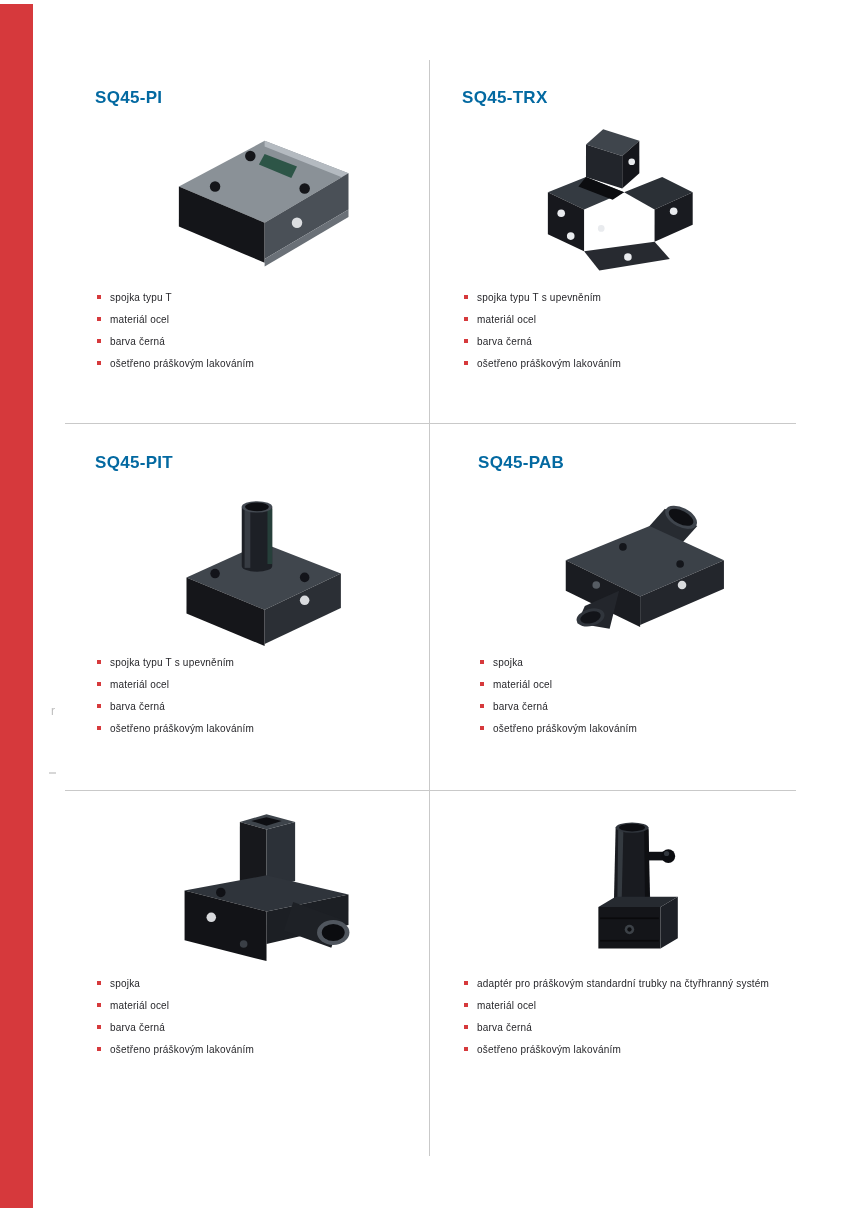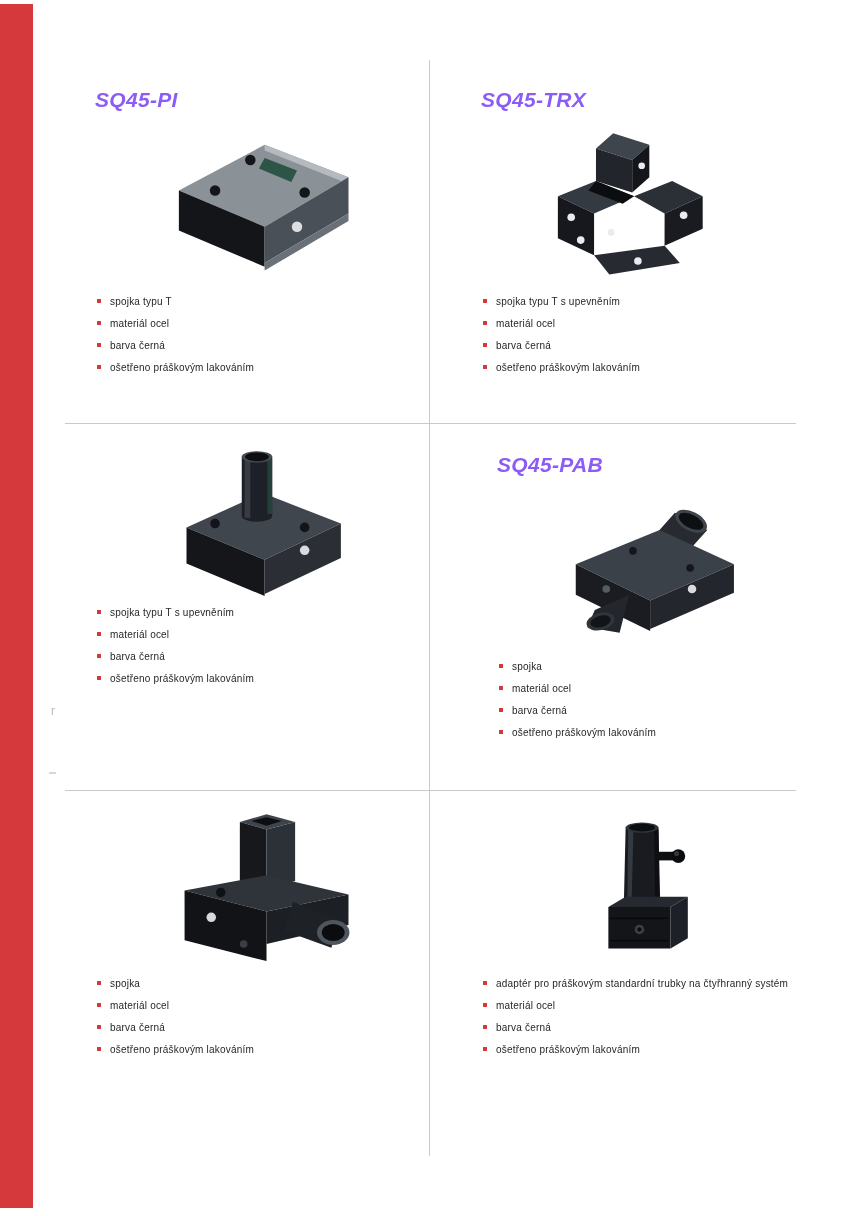--- a/index.html
+++ b/index.html
@@ -26,26 +26,26 @@
   .h2{top:790px}
 
   .cell{position:absolute;box-sizing:border-box;}
   .c0{left:65px;top:60px;width:364px}
   .c1{left:429px;top:60px;width:367px}
   .c2{left:65px;top:423px;width:364px}
   .c3{left:445px;top:423px;width:367px}
   .c4{left:65px;top:790px;width:364px}
   .c5{left:429px;top:790px;width:367px}
   .col-l{padding-left:30px;padding-right:10px}
-  .col-r{padding-left:52px;padding-right:6px}
+  .col-r{padding-left:33px;padding-right:6px}
 
   .ptitle{
     margin:28px 0 0 0;
-    font-size:21px;font-weight:bold;
-    color:#8b5cf6;letter-spacing:.3px;font-style:italic;
+    font-size:17px;font-weight:bold;
+    color:#0369a1;letter-spacing:.3px;
   }
   .row23 .ptitle{margin-top:30px}
 
   .pimg{
     margin:6px 0 0 0;height:166px;
     display:flex;align-items:center;justify-content:center;
   }
   .row23 .pimg{height:172px}
   .pimg svg{width:216px;height:162px}
   .c5 .pimg svg{width:190px;height:162px}
@@ -137,20 +137,21 @@
     </figure>
     <ul class="plist">
       <li>spojka typu T s upevněním</li>
       <li>materiál ocel</li>
       <li>barva černá</li>
       <li>ošetřeno práškovým lakováním</li>
     </ul>
   </section>
 
   <section class="cell c2 col-l row23">
+    <h2 class="ptitle">SQ45-PIT</h2>
     <figure class="pimg">
       <svg viewBox="0 0 220 170">
         <polygon points="36,98 116,62 198,94 118,132" fill="#40464d"></polygon>
         <path d="M94,24 L94,86 A16,6 0 0 0 126,86 L126,24 Z" fill="#1d2026"></path>
         <polygon points="97,26 103,26 103,88 97,88" fill="#3e444b" opacity="0.8"></polygon>
         <polygon points="121,26 126,26 126,84 121,84" fill="#2d5547" opacity="0.6"></polygon>
         <ellipse cx="110" cy="24" rx="16" ry="6" fill="#454b53"></ellipse>
         <ellipse cx="110" cy="24" rx="12.5" ry="4.5" fill="#0d0e12"></ellipse>
         <polygon points="36,98 118,132 118,170 36,136" fill="#15161a"></polygon>
         <polygon points="118,132 198,94 198,130 118,168" fill="#2b2f35"></polygon>

